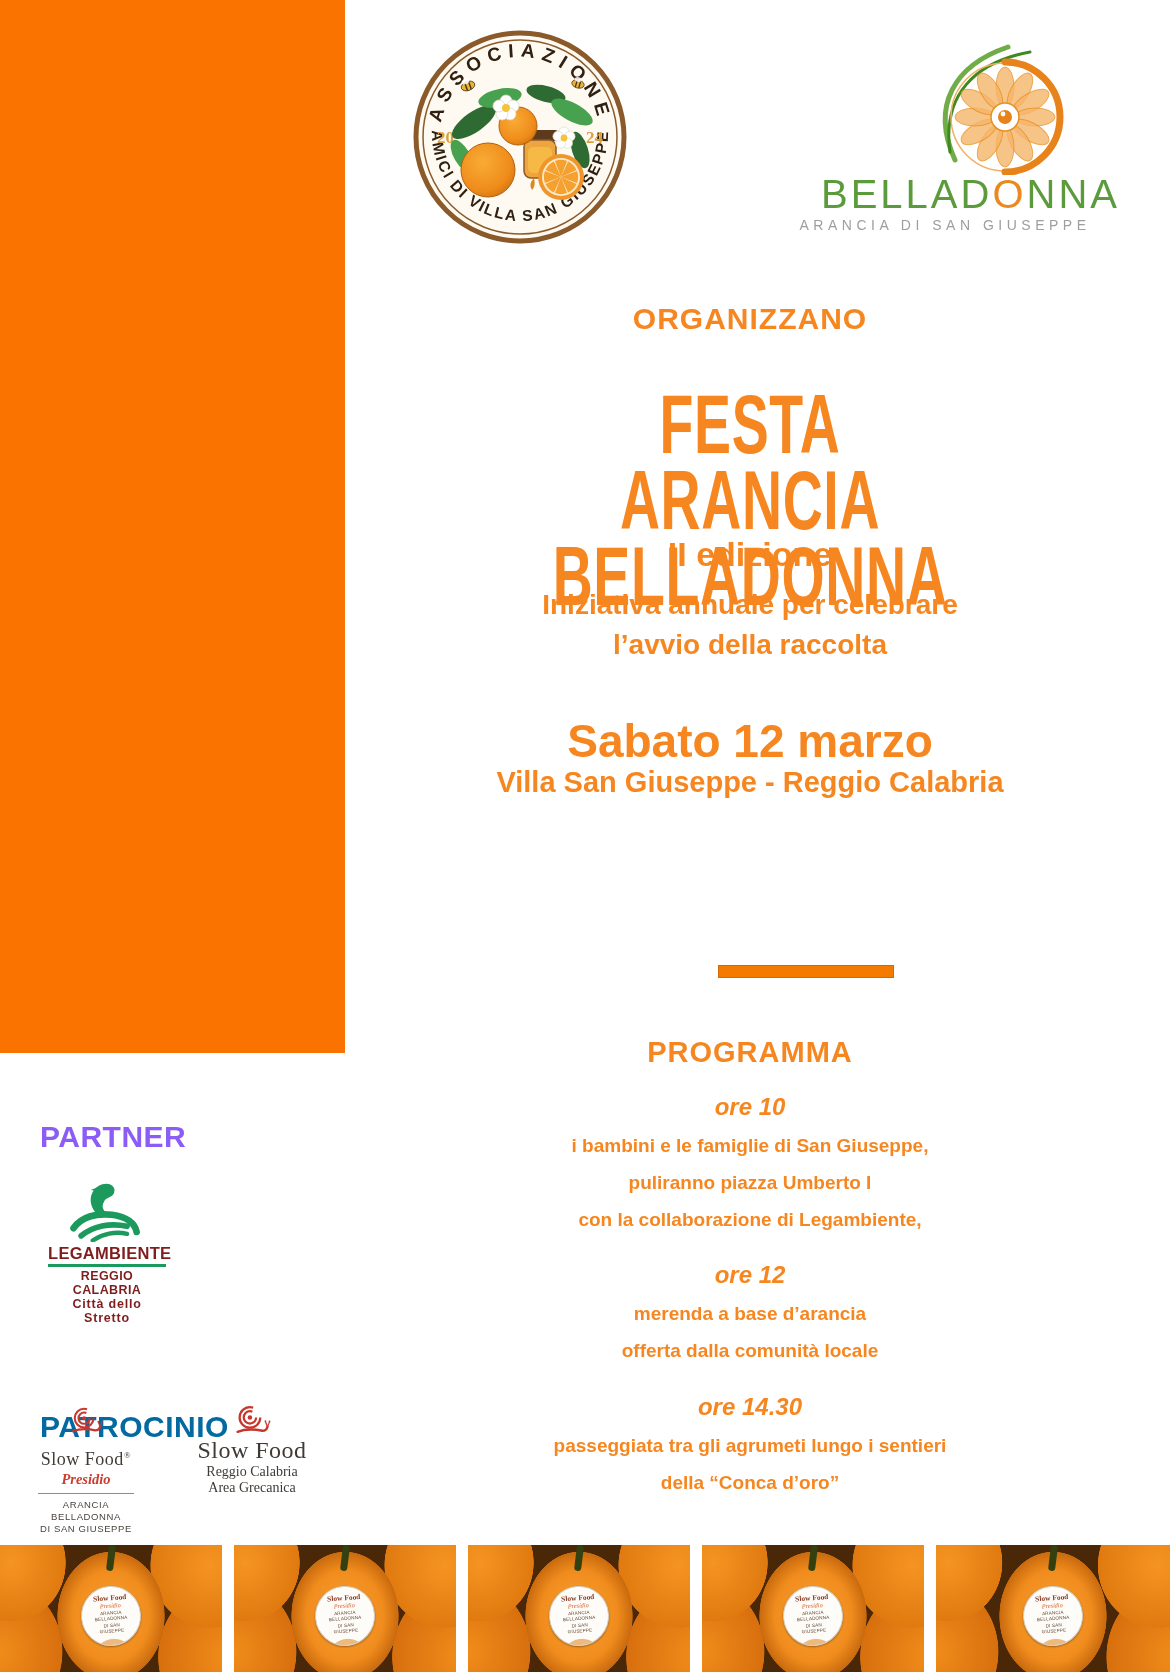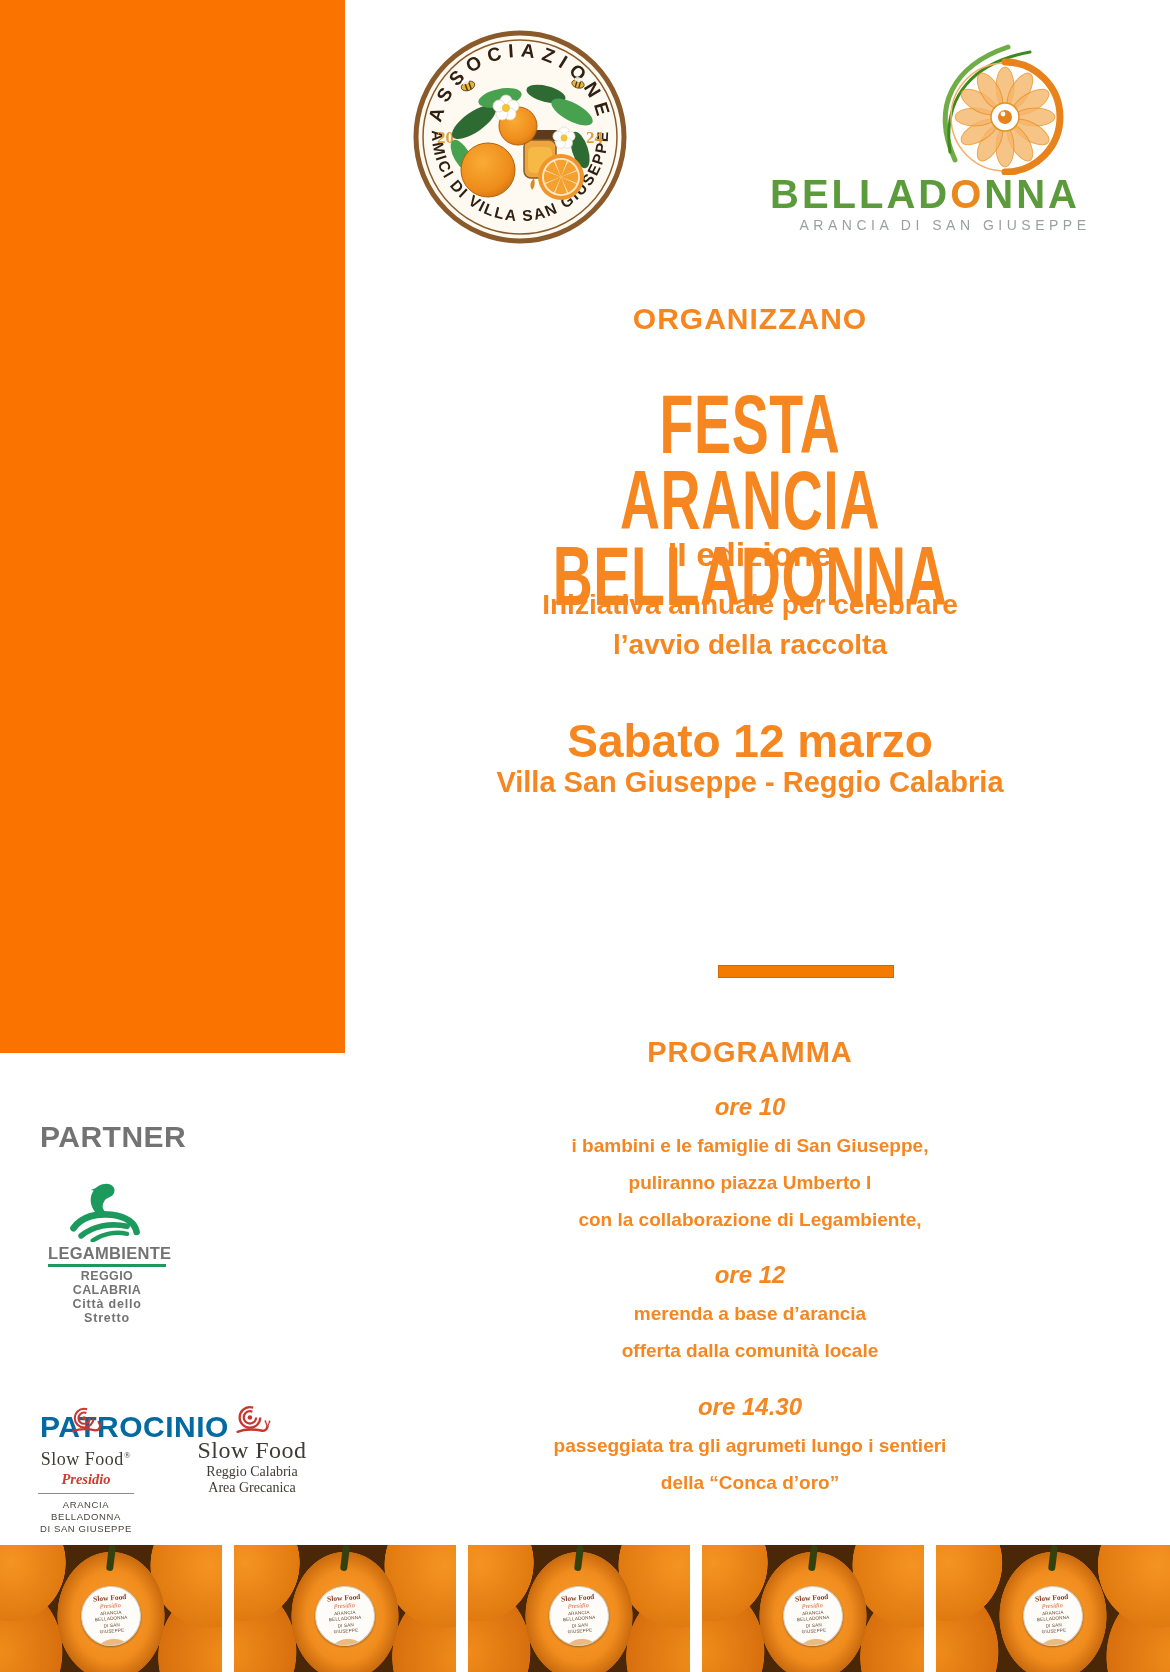--- a/index.html
+++ b/index.html
@@ -3,46 +3,46 @@
 <meta charset="utf-8">
 <style>
   html,body{margin:0;padding:0;background:#e8e8e8;}
   .page{position:relative;width:1170px;height:1672px;background:#ffffff;overflow:hidden;
         font-family:"Liberation Sans",sans-serif;margin:0 auto;}
   
   .accent-bar{position:absolute;left:0;top:0;width:345px;height:1053px;background:#fa7200;}
   
   .badge{position:absolute;left:413px;top:30px;width:214px;height:214px;}
   .belladonna{position:absolute;left:770px;top:35px;width:350px;height:200px;}
-  .bld-name{position:absolute;left:0;top:139px;width:350px;text-align:left;
-            font-size:40px;letter-spacing:3px;color:#5b9b3c;font-weight:700;line-height:1;}
+  .bld-name{position:absolute;left:0;top:139px;width:350px;text-align:right;
+            font-size:40px;letter-spacing:3px;color:#5b9b3c;font-weight:400;line-height:1;}
   .bld-name .o{color:#ea8a1e;}
   .bld-sub{position:absolute;left:0;top:182px;width:350px;text-align:center;
            font-size:14px;letter-spacing:4.5px;color:#9b9f9f;font-weight:400;}
   
   .c{position:absolute;left:330px;width:840px;text-align:center;color:#f6861f;}
   .organizzano{top:302px;font-size:30px;font-weight:700;letter-spacing:1px;}
   .main-title{top:386px;font-weight:700;font-size:84px;line-height:76px;letter-spacing:1px;}
   .main-title .tl{transform:scaleX(0.66);transform-origin:50% 50%;}
   .edition{top:535px;font-size:34px;font-weight:700;}
   .tagline{top:585px;font-size:28px;font-weight:700;line-height:40px;}
   .ev-date{top:714px;font-size:46px;font-weight:700;}
   .ev-loc{top:766px;font-size:29px;font-weight:700;}
   .divider{position:absolute;left:718px;top:965px;width:176px;height:13px;
            background:#f57a00;border:1px solid #cf6a06;box-sizing:border-box;}
   .programma{top:1036px;font-size:29px;font-weight:700;letter-spacing:1px;}
   .prog-item{position:absolute;left:330px;width:840px;text-align:center;color:#f6861f;}
   .prog-time{font-size:24px;font-weight:700;font-style:italic;line-height:33px;margin-bottom:4px;}
   .prog-line{font-size:19px;font-weight:700;line-height:37px;}
   
   .partner-h{position:absolute;left:40px;top:1120px;font-size:30px;font-weight:700;
-             color:#737373;letter-spacing:0.5px;}
+             color:#8b5cf6;letter-spacing:0.5px;}
   .patrocinio-h{position:absolute;left:40px;top:1410px;font-size:30px;font-weight:700;
              color:#0369a1;letter-spacing:0.5px;}
-  .lega{position:absolute;left:48px;top:1178px;width:118px;text-align:center;color:#737373;}
+  .lega{position:absolute;left:48px;top:1178px;width:118px;text-align:center;color:#7f1d1d;}
   .lega svg{display:block;margin:0 auto;}
   .lega-name{font-size:16.5px;font-weight:700;letter-spacing:0.3px;
              border-bottom:3px solid #1c9a5e;padding-bottom:1px;margin-top:2px;}
   .lega-l2{font-size:12.5px;font-weight:700;margin-top:2px;letter-spacing:0.4px;}
   .lega-l3{font-size:12.5px;font-weight:700;letter-spacing:0.8px;}
   .sf{position:absolute;text-align:center;font-family:"Liberation Serif",serif;color:#3f3a35;}
   .sf svg{display:block;margin:0 auto;}
   .sf1{left:28px;top:1406px;width:116px;}
   .sf2{left:190px;top:1404px;width:124px;}
   .sf-name1{font-size:18px;letter-spacing:0.5px;margin-top:13px;}

